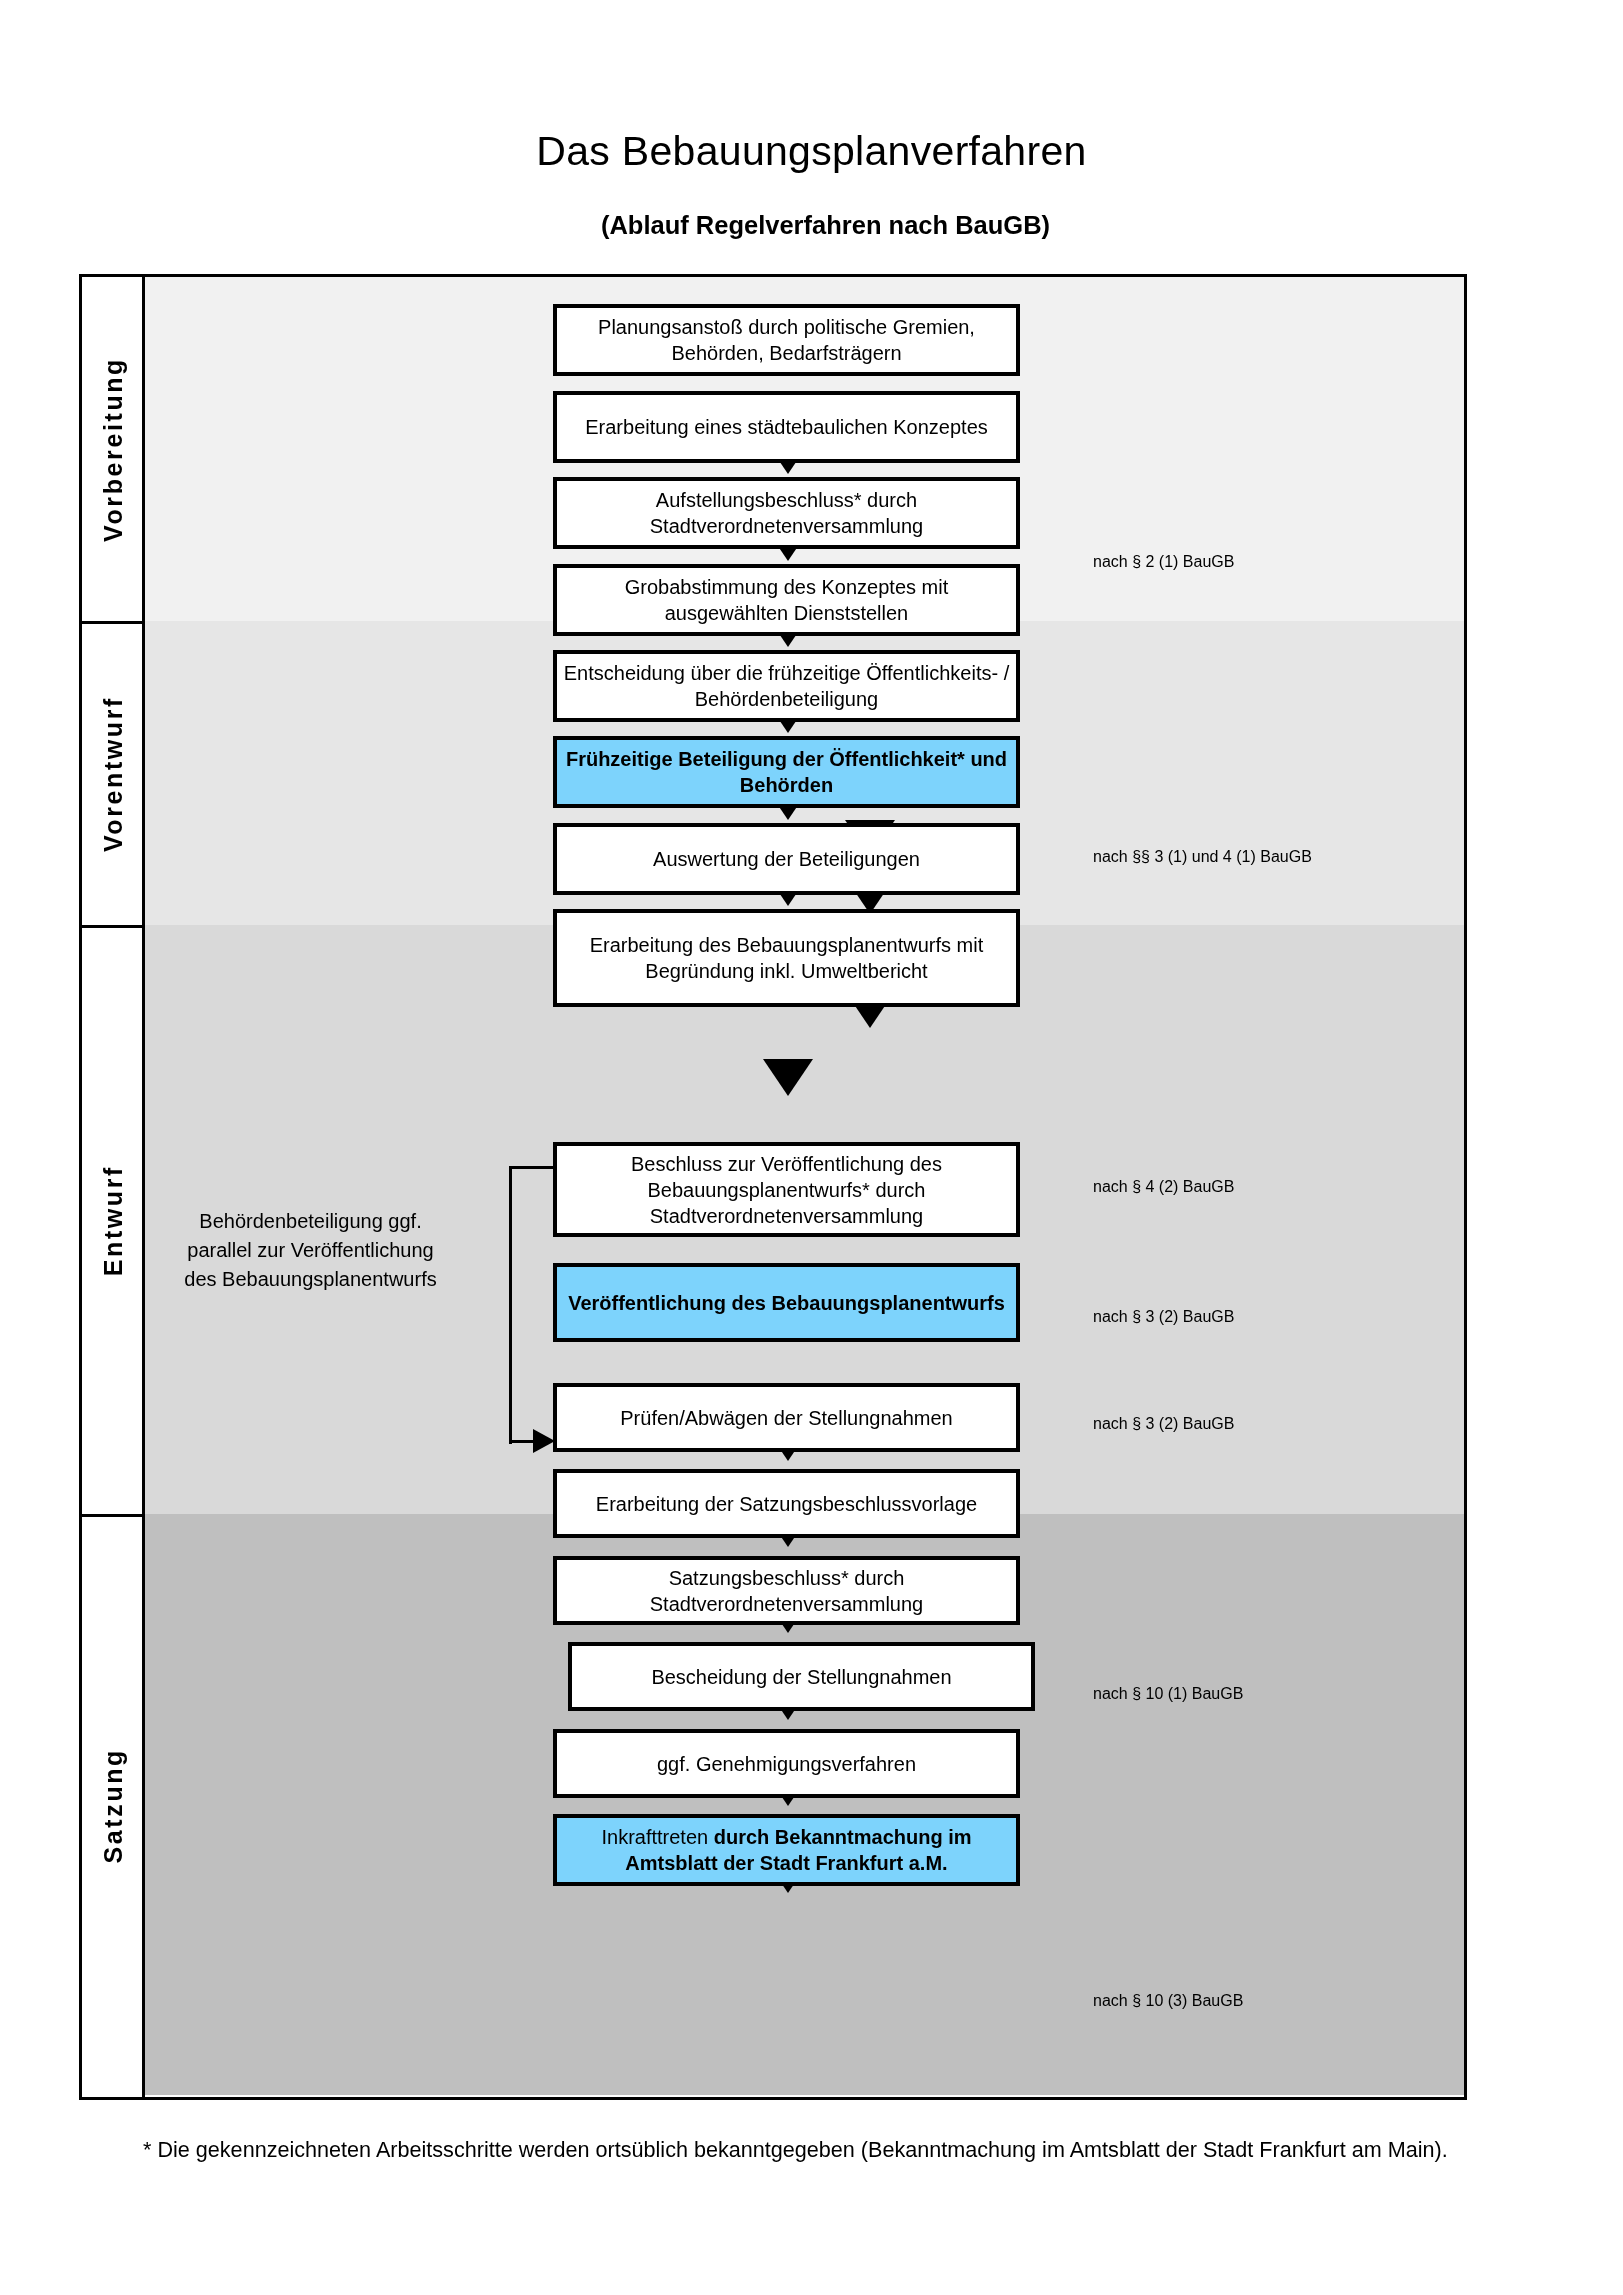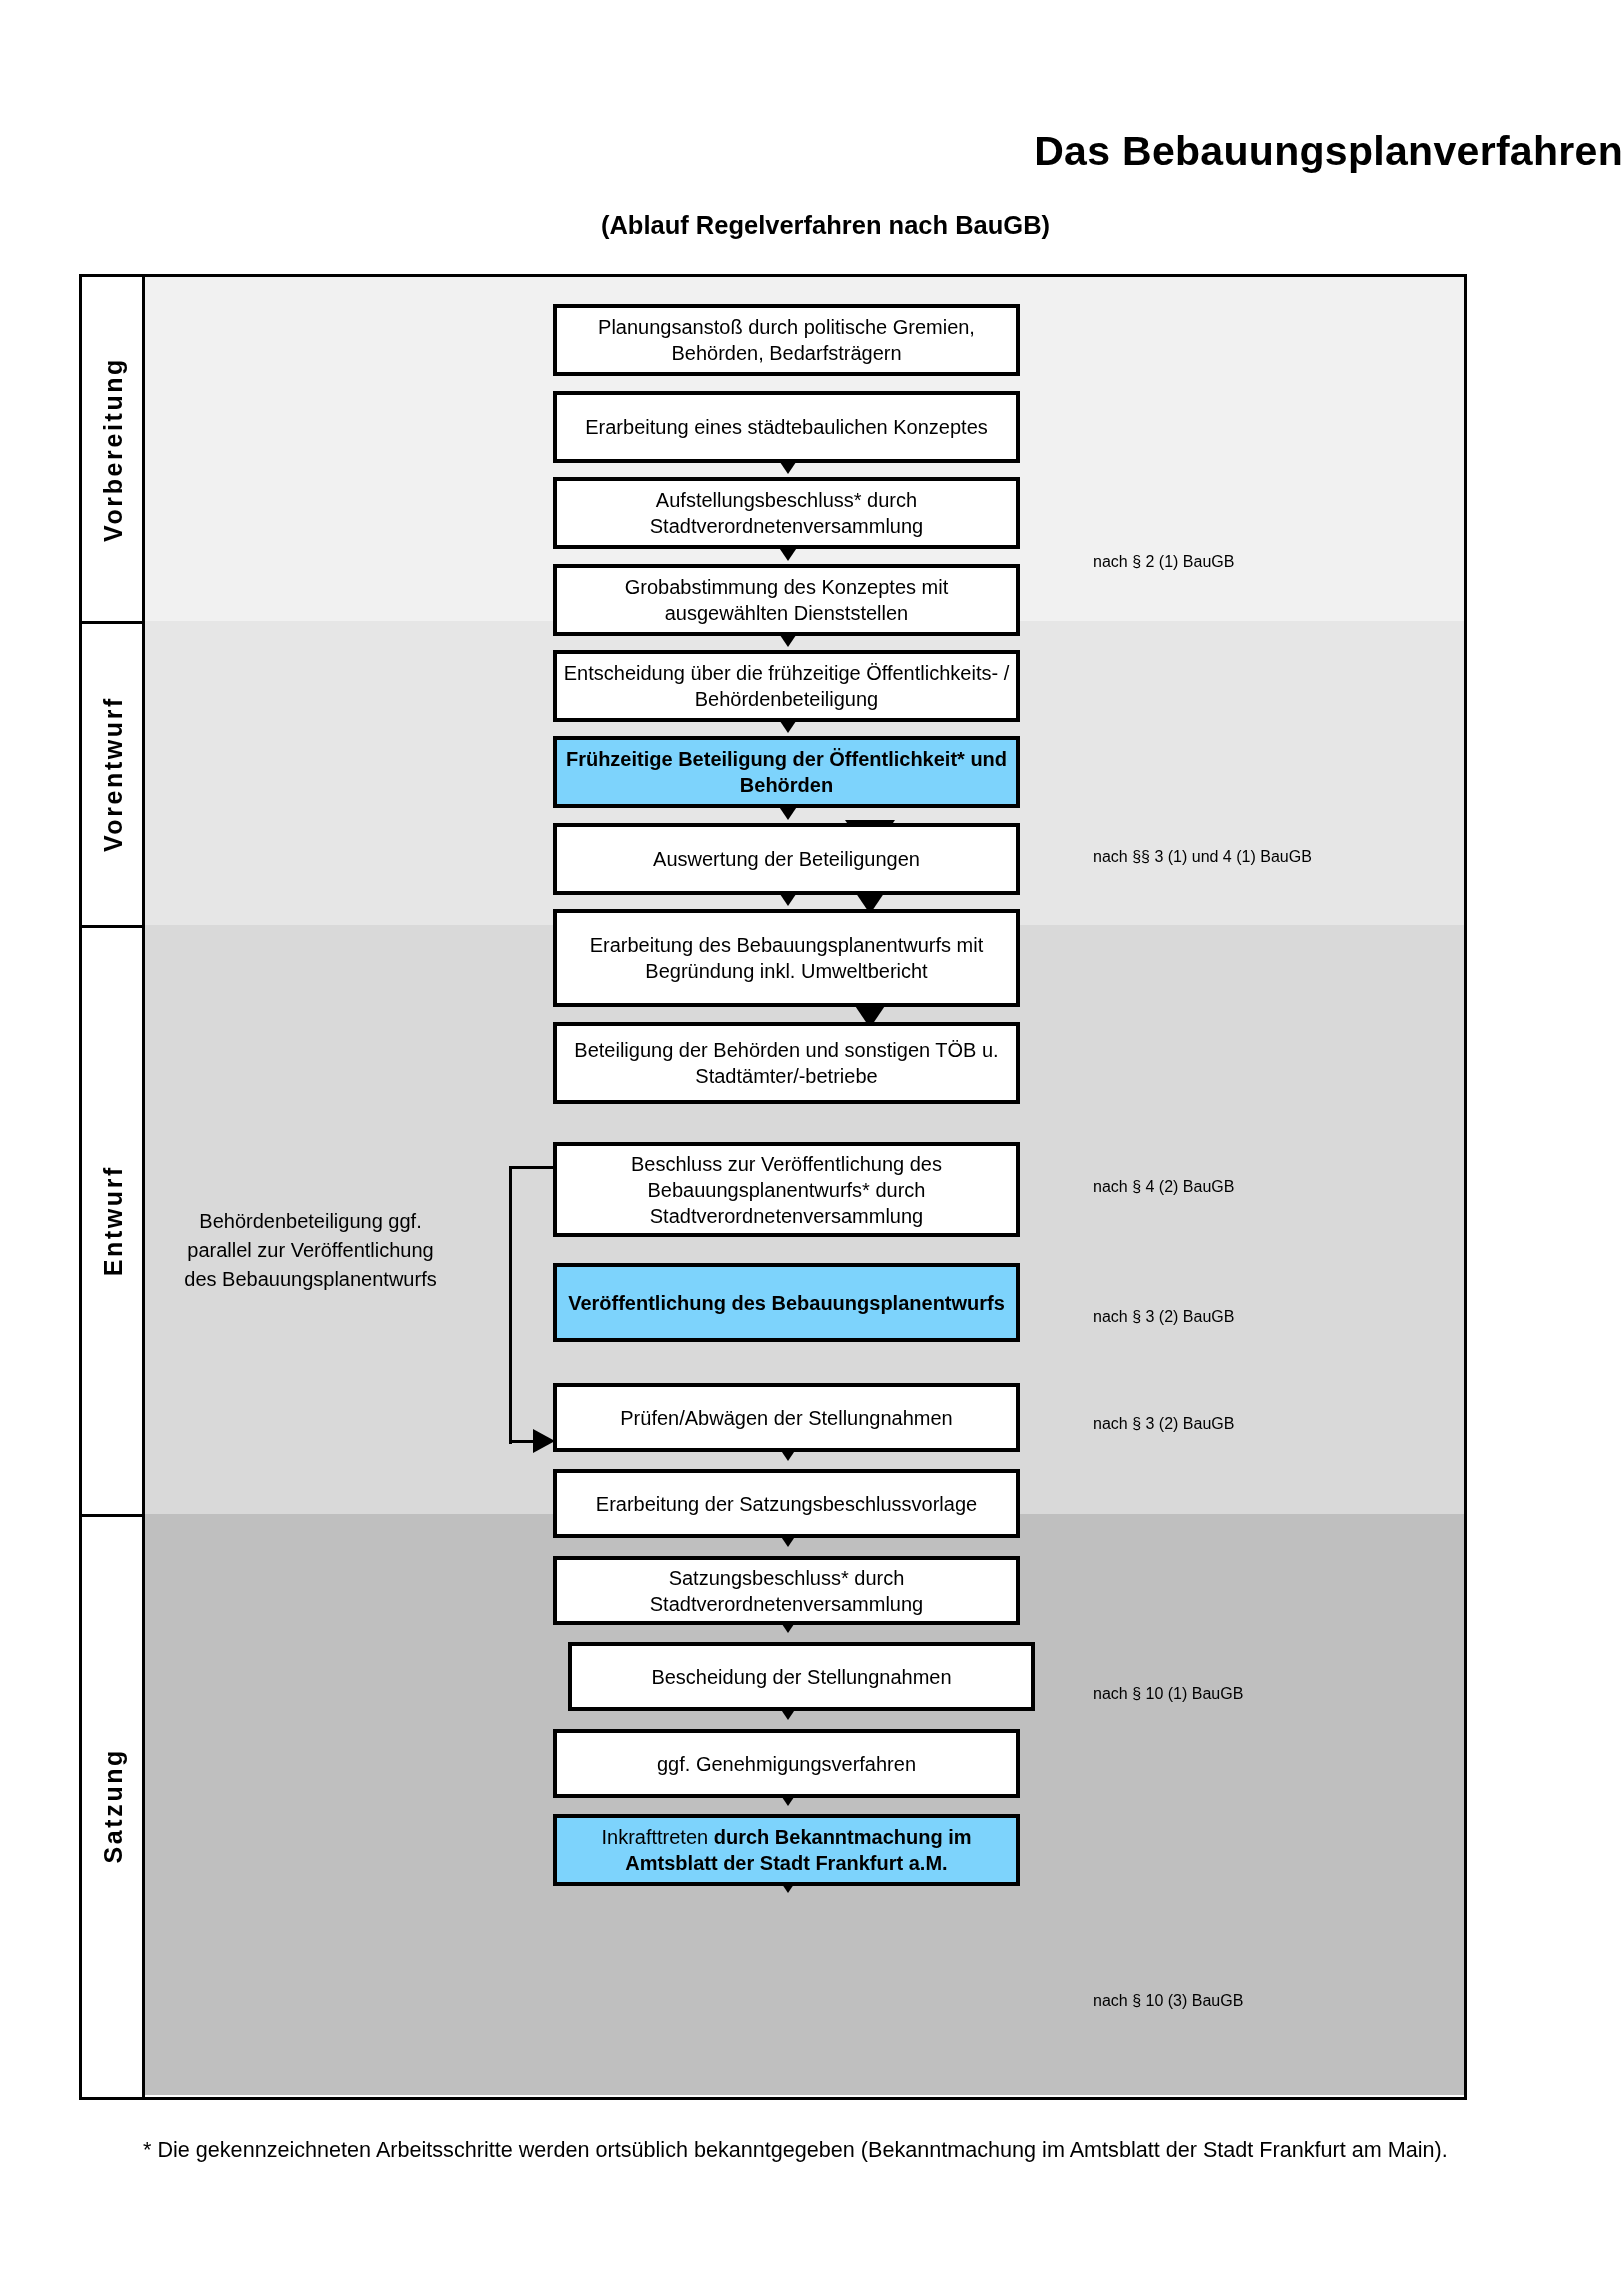--- a/index.html
+++ b/index.html
@@ -9,21 +9,21 @@
     background:#ffffff;
     font-family:"Liberation Sans","DejaVu Sans",sans-serif;
     color:#000;
     overflow:hidden;
   }
   #page{position:relative;width:1623px;height:2295px;}
 
   
   .title{
     position:absolute;left:0;right:0;top:128px;
-    text-align:right;font-size:41px;font-weight:bold;letter-spacing:0.3px;
+    text-align:center;font-size:41px;font-weight:normal;letter-spacing:0.3px;
   }
   .subtitle{
     position:absolute;left:0;right:0;top:211px;
     text-align:center;font-size:25.5px;font-weight:bold;padding-left:28px;
   }
 
   
   .frame{
     position:absolute;left:79px;top:274px;
     width:1388px;height:1826px;
@@ -183,23 +183,20 @@
   <div class="node blue" style="top:736px;height:72px;">
     <span>Frühzeitige Beteiligung der Öffentlichkeit* und Behörden</span>
   </div>
 
   <div class="node" style="top:823px;height:72px;">
     <span>Auswertung der Beteiligungen</span>
   </div>
   <div class="node" style="top:909px;height:98px;">
     <span>Erarbeitung des Bebauungsplanentwurfs mit Begründung inkl. Umweltbericht</span>
   </div>
-  <div class="node" style="top:1022px;height:82px;">
-    <span>Beteiligung der Behörden und sonstigen TÖB u. Stadtämter/-betriebe</span>
-  </div>
   <div class="node" style="top:1142px;height:95px;">
     <span><b>Beschluss zur Veröffentlichung des Bebauungsplanentwurfs*</b><span> durch Stadtverordnetenversammlung</span></span>
   </div>
   <div class="node blue" style="top:1263px;height:79px;">
     <span>Veröffentlichung des Bebauungsplanentwurfs</span>
   </div>
 
   <div class="node" style="top:1383px;height:69px;">
     <span>Prüfen/Abwägen der Stellungnahmen</span>
   </div>

